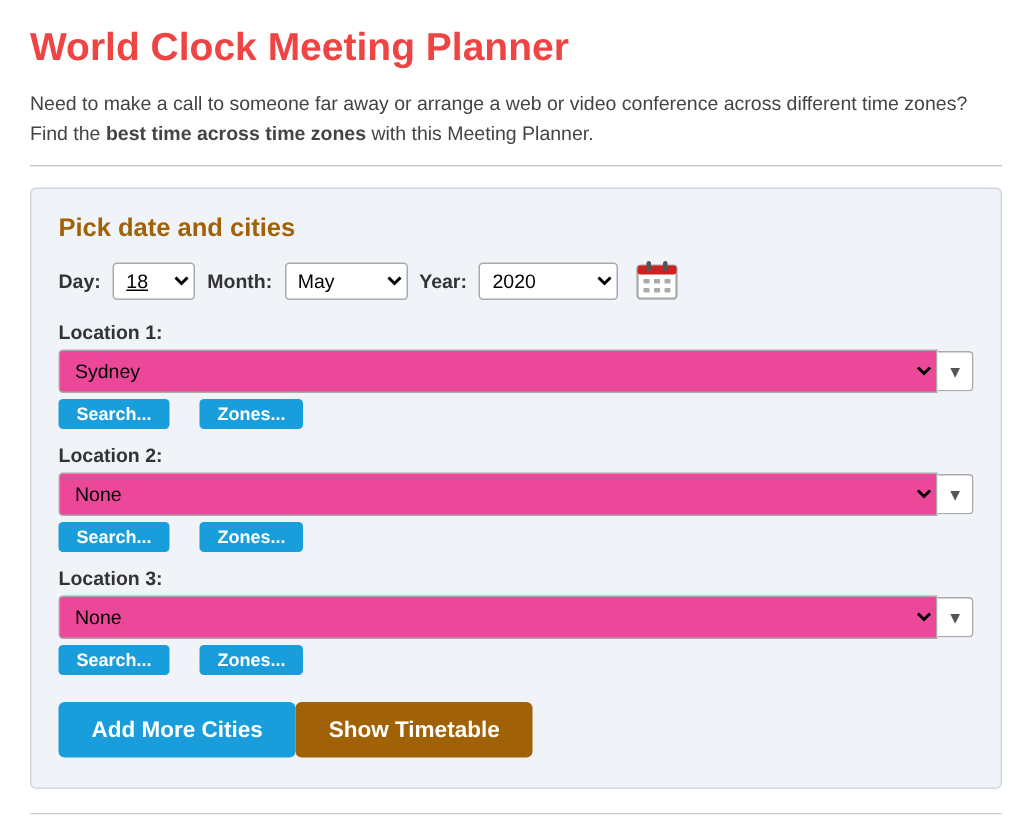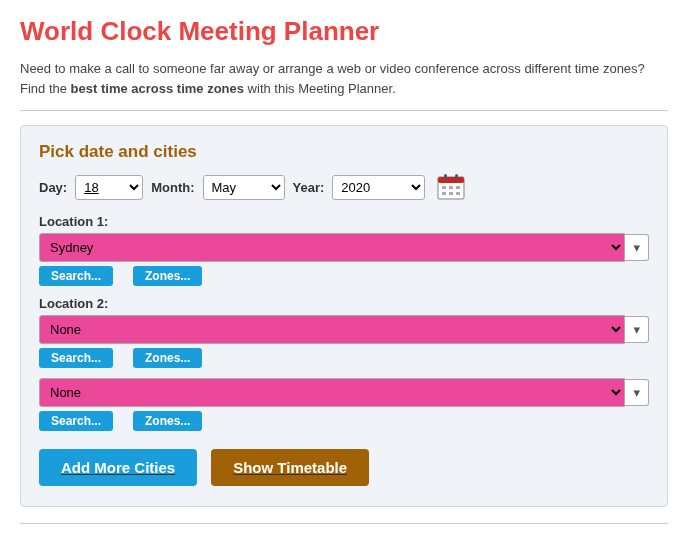--- a/index.html
+++ b/index.html
@@ -60,21 +60,21 @@
     }
     .date-select-wrapper select {
       padding: 3px 4px;
       font-size: 13px;
       border: 1px solid #aaa;
       border-radius: 3px;
       background: #fff;
       cursor: pointer;
     }
     .select-day {
-      width: 68px;
+      width: 55px;
       text-decoration: underline;
     }
     .select-month {
       width: 82px;
     }
     .select-year {
       width: 93px;
     }
     .calendar-icon {
       width: 28px;
@@ -129,23 +129,22 @@
       font-weight: bold;
     }
     .btn-search {
       background: #1a9edb;
     }
     .btn-zones {
       background: #1a9edb;
     }
     .action-row {
       display: flex;
-      gap: 14px;
+      gap: 0;
       margin-top: 18px;
-      text-decoration: underline;
     }
     .btn-add-cities {
       padding: 10px 22px;
       background: #1a9edb;
       color: #fff;
       border: none;
       border-radius: 4px;
       font-size: 15px;
       font-weight: bold;
       cursor: pointer;
@@ -233,20 +232,21 @@
         </select>
         <button class="dropdown-btn">▾</button>
       </div>
       <div class="btn-row">
         <button class="btn-search">Search...</button>
         <button class="btn-zones">Zones...</button>
       </div>
     </div>
 
     <div class="location-block">
+      <div class="location-label">Location 3:</div>
       <div class="location-select-row">
         <select>
           <option>None</option>
         </select>
         <button class="dropdown-btn">▾</button>
       </div>
       <div class="btn-row">
         <button class="btn-search">Search...</button>
         <button class="btn-zones">Zones...</button>
       </div>

